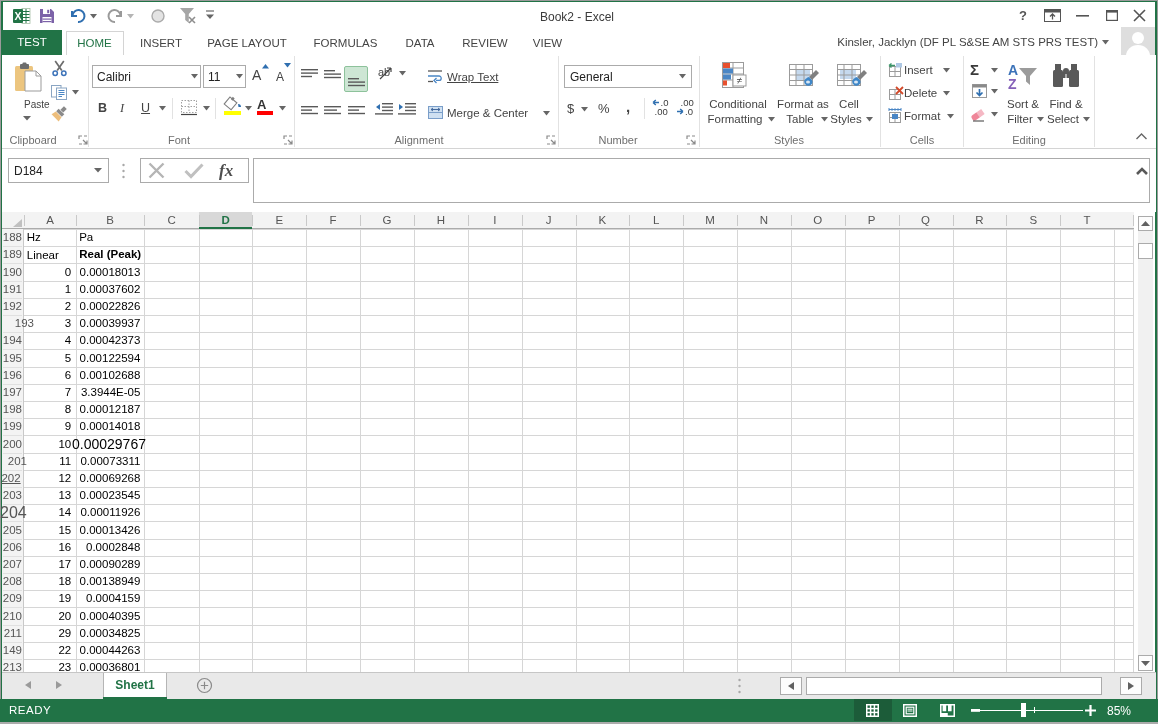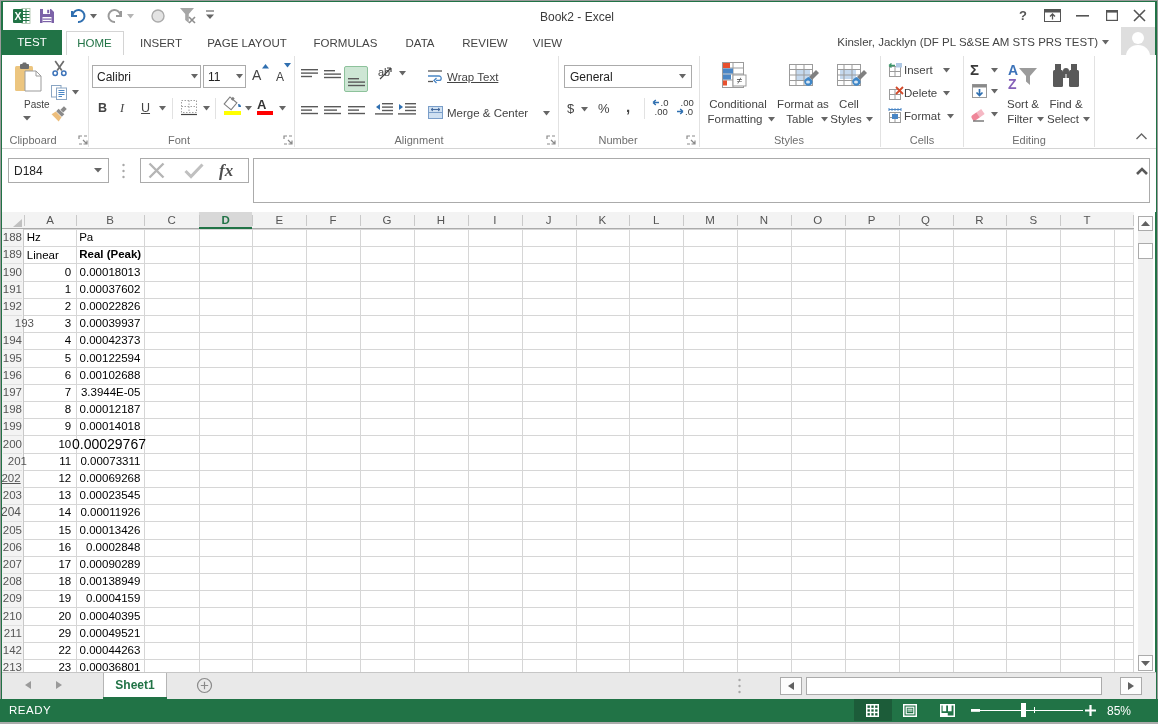--- a/index.html
+++ b/index.html
@@ -589,37 +589,37 @@
 <div style="position:absolute;left:0px;top:415.3px;font-size:11.5px;color:#555;line-height:23.0px;white-space:nowrap;width:22px;text-align:right;">199</div>
 <div class="" style="left:3px;top:418.2px;width:19.3px;height:1px;background:#e0e0e0;"></div>
 <div style="position:absolute;left:0px;top:432.5px;font-size:11.5px;color:#555;line-height:23.0px;white-space:nowrap;width:22px;text-align:right;">200</div>
 <div class="" style="left:3px;top:435.4px;width:19.3px;height:1px;background:#e0e0e0;"></div>
 <div style="position:absolute;left:5px;top:449.70000000000005px;font-size:11.5px;color:#555;line-height:23.0px;white-space:nowrap;width:22px;text-align:right;">201</div>
 <div class="" style="left:3px;top:452.6px;width:19.3px;height:1px;background:#e0e0e0;"></div>
 <div style="position:absolute;left:0px;top:466.9px;font-size:11.5px;color:#555;line-height:23.0px;white-space:nowrap;width:22px;text-align:center;text-decoration:underline;">202</div>
 <div class="" style="left:3px;top:469.8px;width:19.3px;height:1px;background:#e0e0e0;"></div>
 <div style="position:absolute;left:0px;top:484.1px;font-size:11.5px;color:#555;line-height:23.0px;white-space:nowrap;width:22px;text-align:right;">203</div>
 <div class="" style="left:3px;top:487.0px;width:19.3px;height:1px;background:#e0e0e0;"></div>
-<div style="position:absolute;left:0px;top:501.29999999999995px;font-size:12px;color:#555;line-height:23.0px;white-space:nowrap;width:22px;text-align:center;">204</div>
+<div style="position:absolute;left:0px;top:501.29999999999995px;font-size:16px;color:#555;line-height:23.0px;white-space:nowrap;width:22px;text-align:center;">204</div>
 <div class="" style="left:3px;top:504.2px;width:19.3px;height:1px;background:#e0e0e0;"></div>
 <div style="position:absolute;left:0px;top:518.5px;font-size:11.5px;color:#555;line-height:23.0px;white-space:nowrap;width:22px;text-align:right;">205</div>
 <div class="" style="left:3px;top:521.4px;width:19.3px;height:1px;background:#e0e0e0;"></div>
 <div style="position:absolute;left:0px;top:535.6999999999999px;font-size:11.5px;color:#555;line-height:23.0px;white-space:nowrap;width:22px;text-align:right;">206</div>
 <div class="" style="left:3px;top:538.6px;width:19.3px;height:1px;background:#e0e0e0;"></div>
 <div style="position:absolute;left:0px;top:552.9px;font-size:11.5px;color:#555;line-height:23.0px;white-space:nowrap;width:22px;text-align:right;">207</div>
 <div class="" style="left:3px;top:555.8px;width:19.3px;height:1px;background:#e0e0e0;"></div>
 <div style="position:absolute;left:0px;top:570.1px;font-size:11.5px;color:#555;line-height:23.0px;white-space:nowrap;width:22px;text-align:right;">208</div>
 <div class="" style="left:3px;top:573.0px;width:19.3px;height:1px;background:#e0e0e0;"></div>
 <div style="position:absolute;left:0px;top:587.3000000000001px;font-size:11.5px;color:#555;line-height:23.0px;white-space:nowrap;width:22px;text-align:right;">209</div>
 <div class="" style="left:3px;top:590.2px;width:19.3px;height:1px;background:#e0e0e0;"></div>
 <div style="position:absolute;left:0px;top:604.5px;font-size:11.5px;color:#555;line-height:23.0px;white-space:nowrap;width:22px;text-align:right;">210</div>
 <div class="" style="left:3px;top:607.4px;width:19.3px;height:1px;background:#e0e0e0;"></div>
 <div style="position:absolute;left:0px;top:621.6999999999999px;font-size:11.5px;color:#555;line-height:23.0px;white-space:nowrap;width:22px;text-align:right;">211</div>
 <div class="" style="left:3px;top:624.6px;width:19.3px;height:1px;background:#e0e0e0;"></div>
-<div style="position:absolute;left:0px;top:638.9px;font-size:11.5px;color:#555;line-height:23.0px;white-space:nowrap;width:22px;text-align:right;">142</div>
+<div style="position:absolute;left:0px;top:638.9px;font-size:11.5px;color:#555;line-height:23.0px;white-space:nowrap;width:22px;text-align:right;">149</div>
 <div class="" style="left:3px;top:641.8px;width:19.3px;height:1px;background:#e0e0e0;"></div>
 <div style="position:absolute;left:0px;top:656.1px;font-size:11.5px;color:#555;line-height:23.0px;white-space:nowrap;width:22px;text-align:right;">213</div>
 <div class="" style="left:3px;top:659.0px;width:19.3px;height:1px;background:#e0e0e0;"></div>
 <div style="position:absolute;left:26.8px;top:226.1px;font-size:11.5px;color:#000;line-height:23.0px;white-space:nowrap;">Hz</div>
 <div style="position:absolute;left:79.2px;top:226.1px;font-size:11.5px;color:#000;line-height:23.0px;white-space:nowrap;">Pa</div>
 <div style="position:absolute;left:26.8px;top:244px;font-size:11.5px;color:#000;line-height:23.0px;white-space:nowrap;">Linear</div>
 <div style="position:absolute;left:79.2px;top:243.29999999999998px;font-size:11.5px;color:#000;line-height:23.0px;white-space:nowrap;font-weight:bold;">Real (Peak)</div>
 <div style="position:absolute;left:24.3px;top:260.5px;font-size:11.5px;color:#000;line-height:23.0px;white-space:nowrap;width:46.900000000000006px;text-align:right;">0</div>
 <div style="position:absolute;left:75.7px;top:260.5px;font-size:11.5px;color:#000;line-height:23.0px;white-space:nowrap;width:64.7px;text-align:right;">0.00018013</div>
 <div style="position:absolute;left:24.3px;top:277.70000000000005px;font-size:11.5px;color:#000;line-height:23.0px;white-space:nowrap;width:46.900000000000006px;text-align:right;">1</div>
@@ -656,21 +656,21 @@
 <div style="position:absolute;left:75.7px;top:535.6999999999999px;font-size:11.5px;color:#000;line-height:23.0px;white-space:nowrap;width:64.7px;text-align:right;">0.0002848</div>
 <div style="position:absolute;left:24.3px;top:552.9px;font-size:11.5px;color:#000;line-height:23.0px;white-space:nowrap;width:46.900000000000006px;text-align:right;">17</div>
 <div style="position:absolute;left:75.7px;top:552.9px;font-size:11.5px;color:#000;line-height:23.0px;white-space:nowrap;width:64.7px;text-align:right;">0.00090289</div>
 <div style="position:absolute;left:24.3px;top:570.1px;font-size:11.5px;color:#000;line-height:23.0px;white-space:nowrap;width:46.900000000000006px;text-align:right;">18</div>
 <div style="position:absolute;left:75.7px;top:570.1px;font-size:11.5px;color:#000;line-height:23.0px;white-space:nowrap;width:64.7px;text-align:right;">0.00138949</div>
 <div style="position:absolute;left:24.3px;top:587.3000000000001px;font-size:11.5px;color:#000;line-height:23.0px;white-space:nowrap;width:46.900000000000006px;text-align:right;">19</div>
 <div style="position:absolute;left:75.7px;top:587.3000000000001px;font-size:11.5px;color:#000;line-height:23.0px;white-space:nowrap;width:64.7px;text-align:right;">0.0004159</div>
 <div style="position:absolute;left:24.3px;top:604.5px;font-size:11.5px;color:#000;line-height:23.0px;white-space:nowrap;width:46.900000000000006px;text-align:right;">20</div>
 <div style="position:absolute;left:75.7px;top:604.5px;font-size:11.5px;color:#000;line-height:23.0px;white-space:nowrap;width:64.7px;text-align:right;">0.00040395</div>
 <div style="position:absolute;left:24.3px;top:621.6999999999999px;font-size:11.5px;color:#000;line-height:23.0px;white-space:nowrap;width:46.900000000000006px;text-align:right;">29</div>
-<div style="position:absolute;left:75.7px;top:621.6999999999999px;font-size:11.5px;color:#000;line-height:23.0px;white-space:nowrap;width:64.7px;text-align:right;">0.00049521</div>
+<div style="position:absolute;left:75.7px;top:621.6999999999999px;font-size:11.5px;color:#000;line-height:23.0px;white-space:nowrap;width:64.7px;text-align:right;">0.00034825</div>
 <div style="position:absolute;left:24.3px;top:638.9px;font-size:11.5px;color:#000;line-height:23.0px;white-space:nowrap;width:46.900000000000006px;text-align:right;">22</div>
 <div style="position:absolute;left:75.7px;top:638.9px;font-size:11.5px;color:#000;line-height:23.0px;white-space:nowrap;width:64.7px;text-align:right;">0.00044263</div>
 <div style="position:absolute;left:24.3px;top:656.1px;font-size:11.5px;color:#000;line-height:23.0px;white-space:nowrap;width:46.900000000000006px;text-align:right;">23</div>
 <div style="position:absolute;left:75.7px;top:656.1px;font-size:11.5px;color:#000;line-height:23.0px;white-space:nowrap;width:64.7px;text-align:right;">0.00036801</div>
 <div class="" style="left:1134px;top:212px;width:21px;height:460px;background:#fff;"></div>
 <div class="" style="left:1138px;top:216px;width:15px;height:455px;background:#f1f1f1;"></div>
 <div class="" style="left:1138px;top:216px;width:15px;height:15px;background:#fdfdfd;border:1px solid #ababab;"></div>
 <svg style="left:1141px;top:221px" width="9" height="6">
     <path d="M4.5 0 L9 5 H0 z" fill="#606060"></path>
   </svg>

